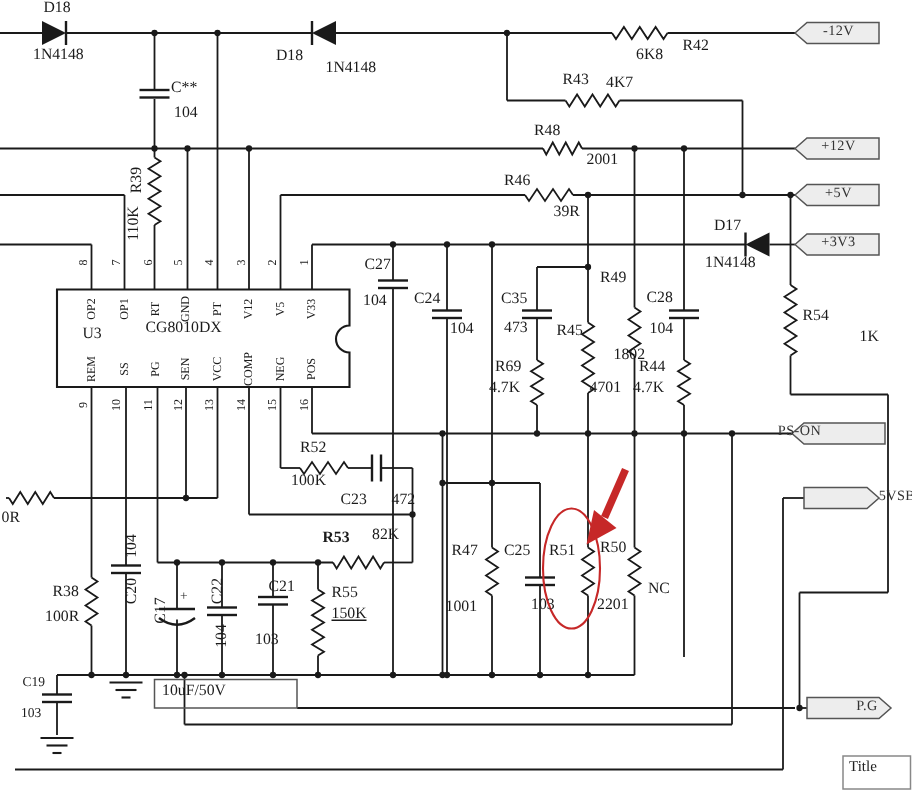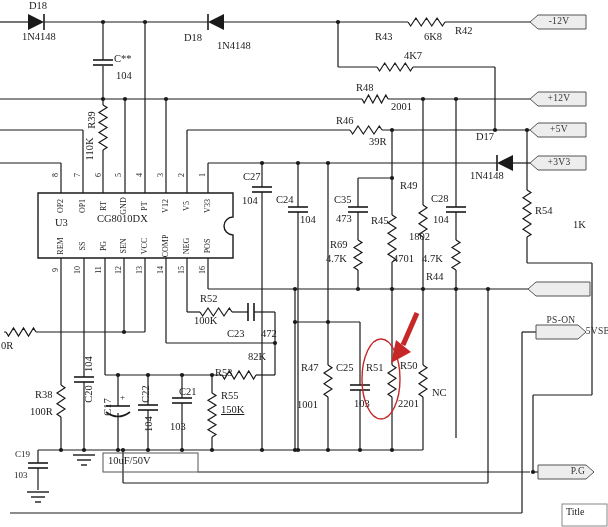--- a/index.html
+++ b/index.html
@@ -239,53 +239,53 @@
     </svg>
   <div class="titlebox" style="left:566px;top:506px">Title</div>
 <div class="lbl" style="left: 29px; top: 1px;">D18</div>
     <div class="lbl" style="left: 22px; top: 32px;">1N4148</div>
     <div class="lbl" style="left: 114px; top: 54px;">C**</div>
     <div class="lbl" style="left: 116px; top: 71px;">104</div>
     <div class="lbl" style="left: 184px; top: 33px;">D18</div>
     <div class="lbl" style="left: 217px; top: 41px;">1N4148</div>
     <div class="lbl" style="left: 424px; top: 32px;">6K8</div>
     <div class="lbl" style="left: 455px; top: 26px;">R42</div>
-    <div class="lbl" style="left: 375px; top: 32px; text-align: center;">R43</div>
+    <div class="lbl" style="left: 375px; top: 49px; text-align: center;">R43</div>
     <div class="lbl" style="left: 404px; top: 51px;">4K7</div>
     <div class="lbl" style="left: 356px; top: 83px;">R48</div>
     <div class="lbl" style="left: 391px; top: 102px;">2001</div>
     <div class="lbl" style="left: 336px; top: 116px;">R46</div>
     <div class="lbl" style="left: 369px; top: 137px;">39R</div>
-    <div class="lbl" style="left: 476px; top: 132px;">D17</div>
+    <div class="lbl" style="left: 476px; top: 146px;">D17</div>
     <div class="lbl" style="left: 470px; top: 171px;">1N4148</div>
     <div class="lbl" style="left: 535px; top: 206px;">R54</div>
     <div class="lbl" style="left: 535px; top: 220px; margin-left: 38px;">1K</div>
     <div class="lbl" style="left: 243px; top: 172px;">C27</div>
     <div class="lbl" style="left: 242px; top: 196px;">104</div>
     <div class="lbl" style="left: 276px; top: 195px;">C24</div>
     <div class="lbl" style="left: 300px; top: 215px;">104</div>
     <div class="lbl" style="left: 334px; top: 195px;">C35</div>
     <div class="lbl" style="left: 336px; top: 214px;">473</div>
     <div class="lbl" style="left: 330px; top: 240px;">R69</div>
     <div class="lbl" style="left: 326px; top: 254px;">4.7K</div>
     <div class="lbl" style="left: 371px; top: 216px;">R45</div>
     <div class="lbl" style="left: 393px; top: 254px;">4701</div>
     <div class="lbl" style="left: 400px; top: 181px;">R49</div>
     <div class="lbl" style="left: 409px; top: 232px;">1802</div>
     <div class="lbl" style="left: 431px; top: 194px;">C28</div>
     <div class="lbl" style="left: 433px; top: 215px;">104</div>
-    <div class="lbl" style="left: 426px; top: 240px; margin-top: 32px;">R44</div>
+    <div class="lbl" style="left: 426px; top: 240px;">R44</div>
     <div class="lbl" style="left: 422px; top: 254px;">4.7K</div>
     <div class="lbl" style="left: 55px; top: 218px;">U3</div>
     <div class="lbl" style="left: 97px; top: 214px;">CG8010DX</div>
     <div class="lbl" style="left: 200px; top: 294px;">R52</div>
     <div class="lbl" style="left: 194px; top: 316px;">100K</div>
     <div class="lbl" style="left: 227px; top: 329px;">C23</div>
     <div class="lbl" style="left: 261px; top: 329px;">472</div>
-    <div class="lbl" style="left: 215px; top: 368px;">R53</div>
+    <div class="lbl" style="left: 215px; top: 354px; font-weight: bold;">R53</div>
     <div class="lbl" style="left: 248px; top: 352px;">82K</div>
     <div class="lbl" style="left: 221px; top: 391px;">R55</div>
     <div class="lbl" style="left: 221px; top: 405px; text-decoration: underline;">150K</div>
     <div class="lbl" style="left: 179px; top: 387px;">C21</div>
     <div class="lbl" style="left: 170px; top: 422px;">103</div>
     <div class="lbl" style="left: 35px; top: 390px;">R38</div>
     <div class="lbl" style="left: 30px; top: 407px; text-align: center;">100R</div>
     <div class="lbl small" style="left: 15px; top: 450px;">C19</div>
     <div class="lbl small" style="left: 14px; top: 471px;">103</div>
     <div class="lbl" style="left: 1px; top: 341px;">0R</div>
@@ -335,16 +335,16 @@
     <div class="pinlbl" style="left: 161px; top: 270px;">14</div>
     <div class="pinlbl" style="left: 166px; top: 246px;">COMP</div>
     <div class="pinlbl" style="left: 182px; top: 270px;">15</div>
     <div class="pinlbl" style="left: 187px; top: 246px;">NEG</div>
     <div class="pinlbl" style="left: 203px; top: 270px;">16</div>
     <div class="pinlbl" style="left: 208px; top: 246px;">POS</div>
     <div class="taglbl" style="left: 559px; top: 22px;">-12V</div>
     <div class="taglbl" style="left: 559px; top: 99px;">+12V</div>
     <div class="taglbl" style="left: 559px; top: 130px;">+5V</div>
     <div class="taglbl" style="left: 559px; top: 163px;">+3V3</div>
-    <div class="taglbl" style="left: 561px; top: 289px; margin-top: 32px;">PS-ON</div>
+    <div class="taglbl" style="left: 533px; top: 289px;">PS-ON</div>
     <div class="taglbl" style="left: 558px; top: 332px; margin-left: 40px;">5VSB</div>
     <div class="taglbl" style="left: 564px; top: 472px; margin-left: 14px;">P.G</div>
   </div>
 
 </body></html>

